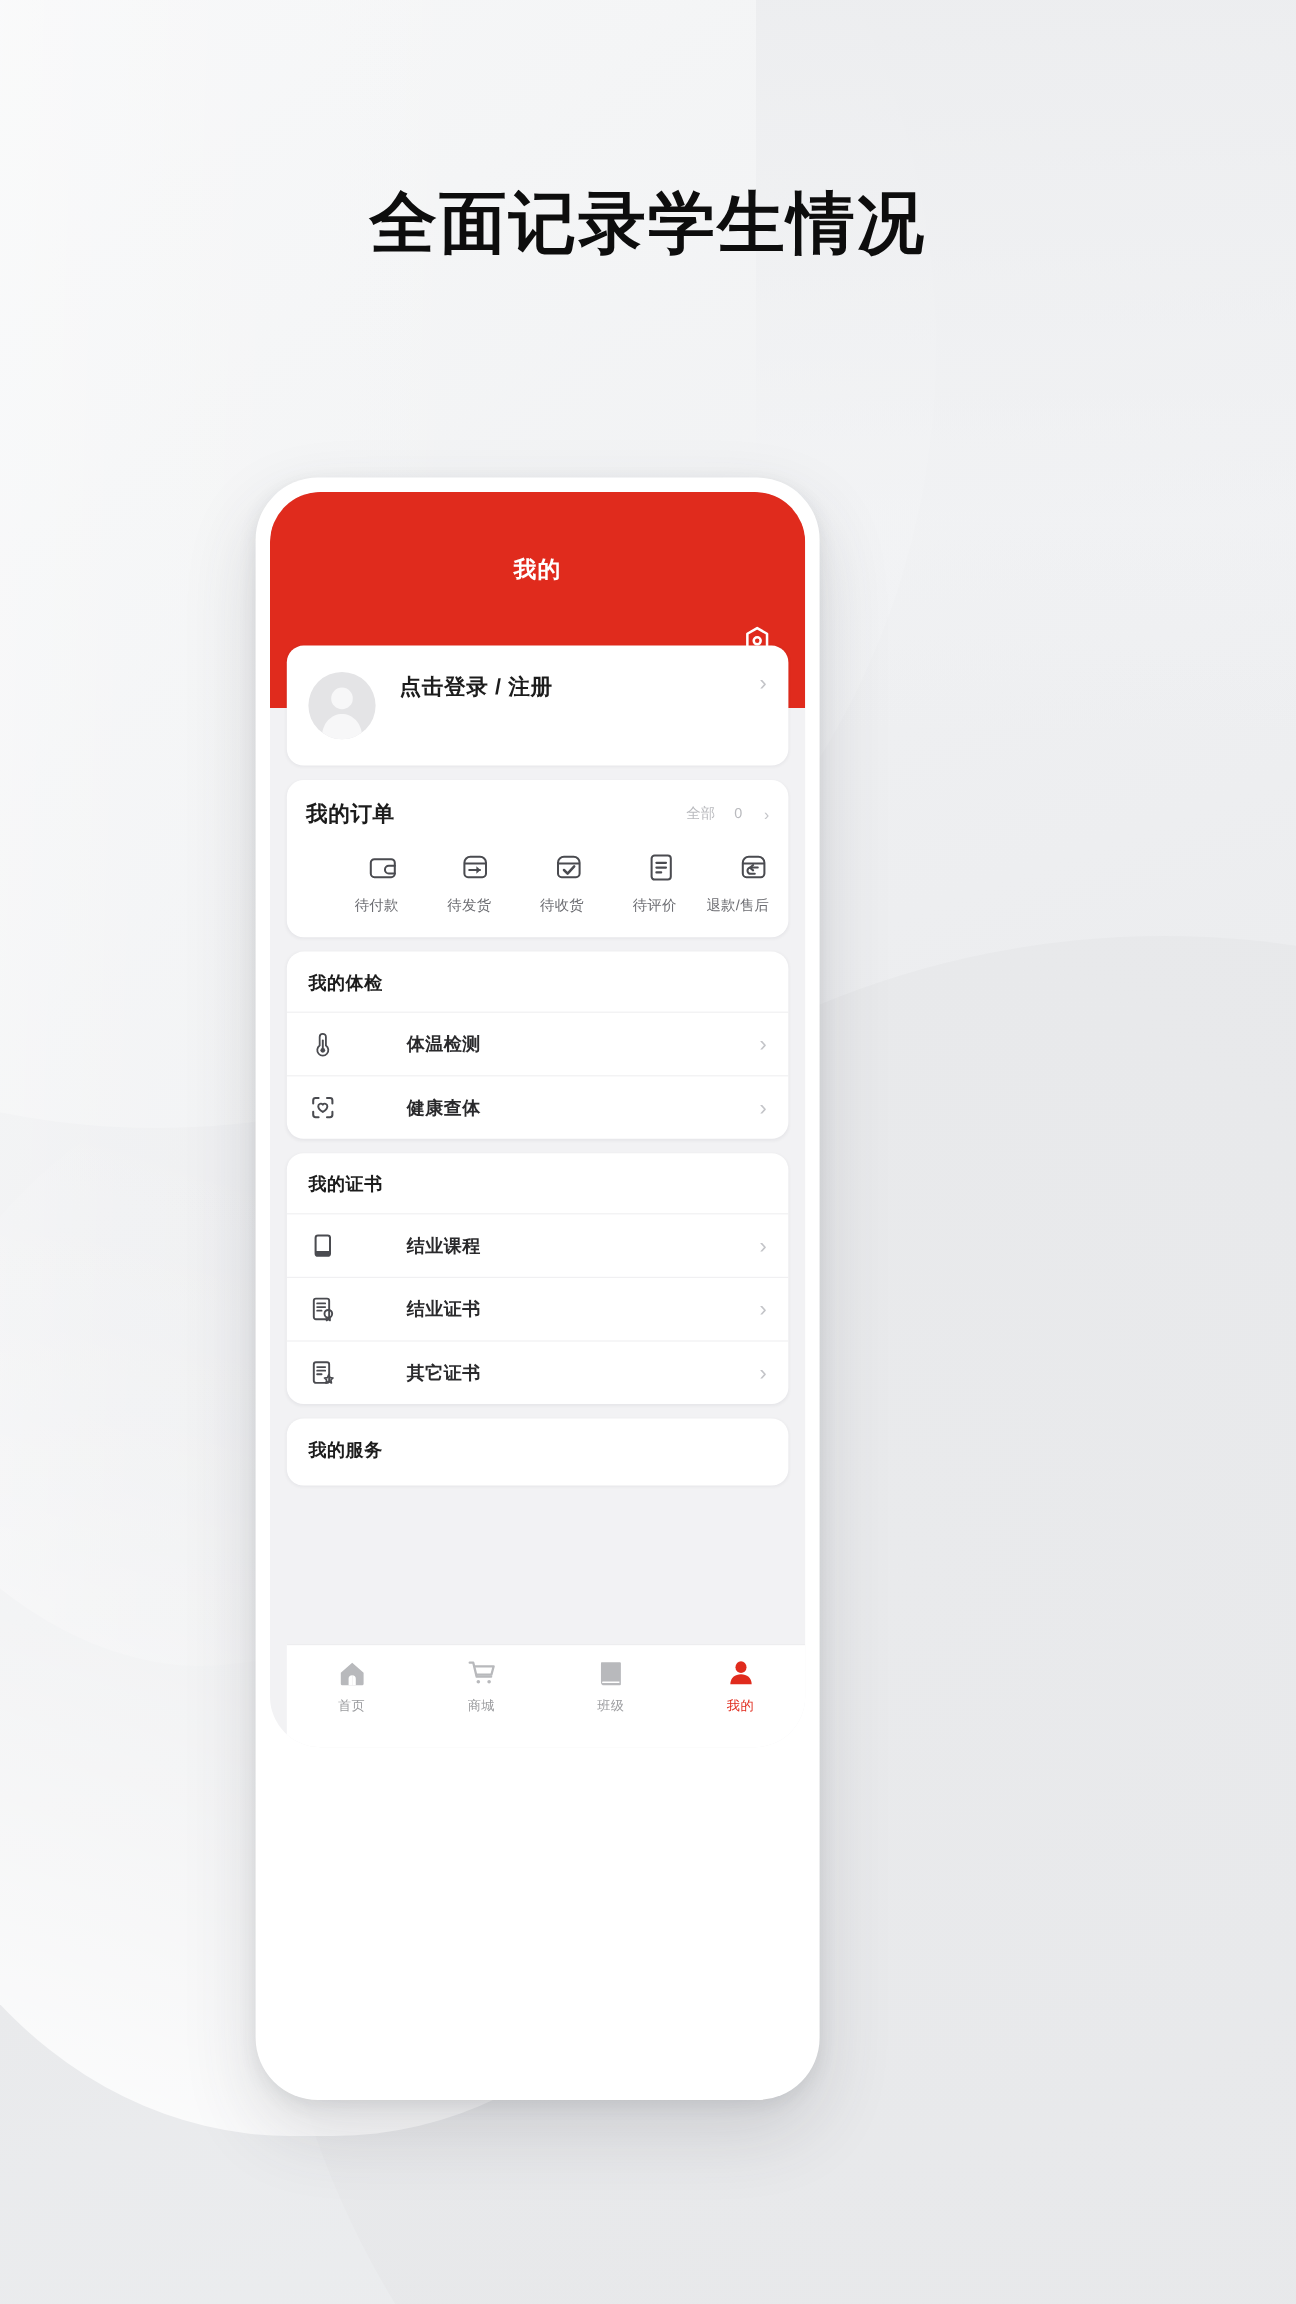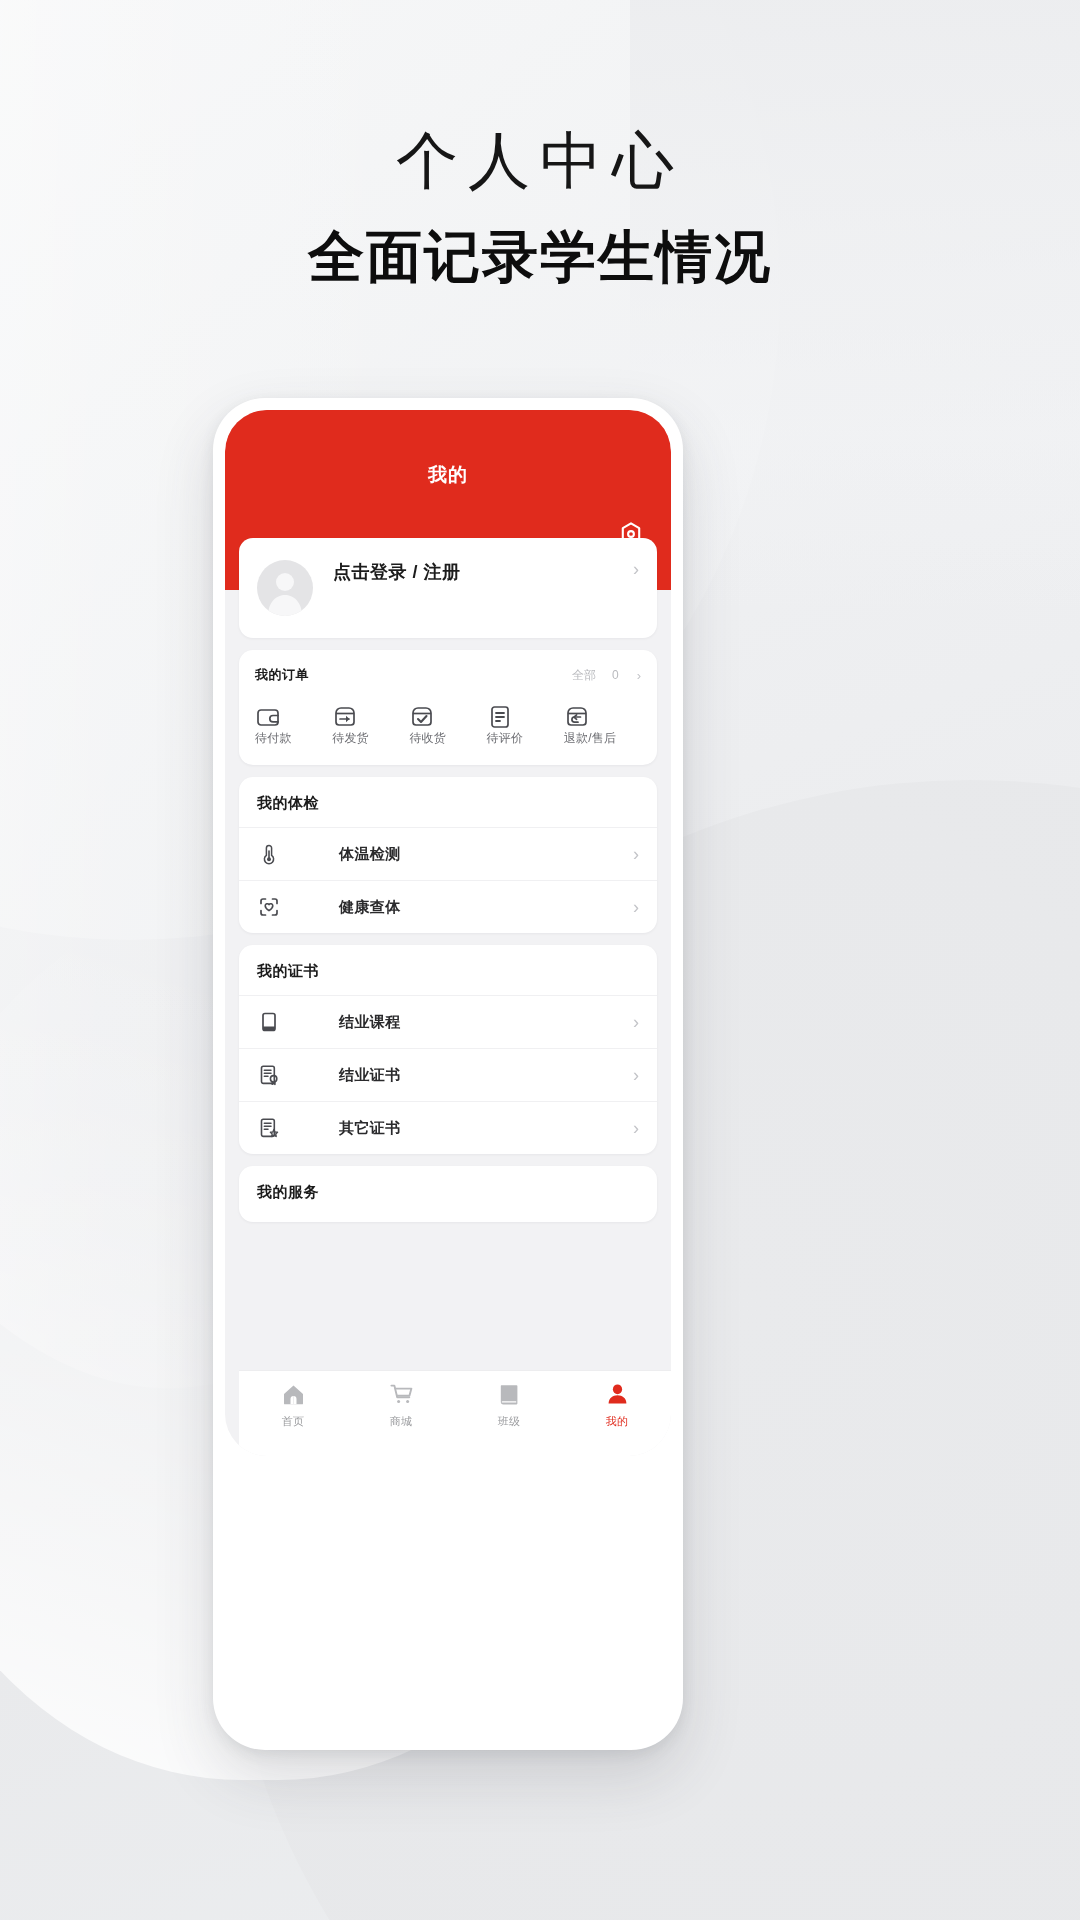--- a/index.html
+++ b/index.html
@@ -101,25 +101,25 @@
     width:56px; height:56px; border-radius:50%; background:#e4e4e6;
     display:flex; align-items:flex-end; justify-content:center; overflow:hidden;
     flex:0 0 auto;
   }
   .login-text { margin-left:20px; font-size:18px; font-weight:700; color:#1c1c1c; letter-spacing:.5px; }
   .chev { margin-left:auto; color:#c3c4c8; font-size:18px; line-height:1; font-weight:300; }
 
   
   .order-card { padding:16px 16px 18px 16px; }
   .order-head { display:flex; align-items:center; }
-  .order-title { font-size:13px; font-weight:700; color:#1c1c1c; letter-spacing:.5px; }
+  .order-title { font-size:18px; font-weight:700; color:#1c1c1c; letter-spacing:.5px; }
   .order-all { margin-left:auto; display:flex; align-items:center; gap:16px; color:#b9babe; font-size:12px; }
   .order-all .chev { margin-left:2px; font-size:13px; }
   .order-grid { display:flex; justify-content:space-between; margin-top:20px; }
-  .order-item { flex:1; display:flex; flex-direction:column; align-items:flex-start; }
+  .order-item { flex:1; display:flex; flex-direction:column; align-items:flex-end; gap:10px; }
   .order-label { font-size:12px; color:#6c6d72; letter-spacing:.2px; }
 
   
   .sec-title { font-size:15px; font-weight:700; color:#1c1c1c; padding:17px 18px 14px 18px; letter-spacing:.5px; }
   .row {
     display:flex; align-items:center; padding:15px 18px;
     border-top:1px solid #f0f0f2;
     gap:44px;
   }
   .row .r-icon { width:24px; display:flex; align-items:center; justify-content:center; flex:0 0 auto; }
@@ -142,21 +142,20 @@
 
 <div class="bg-wrap">
   <div class="bg-arc1"></div>
   <div class="bg-arc2"></div>
   <div class="bg-vert"></div>
   <div class="bg-swirl"></div>
   <div class="bg-swirl2"></div>
 </div>
 
 <div class="headline">
-  <div class="h-title">个人中心</div>
   <div class="h-sub">全面记录学生情况</div>
 </div>
 
 <div class="phone">
   <div class="screen">
 
     <div class="app-header">
       <div class="app-title">我的</div>
       <div class="gear-btn">
         <svg width="28" height="28" viewBox="0 0 28 28">

